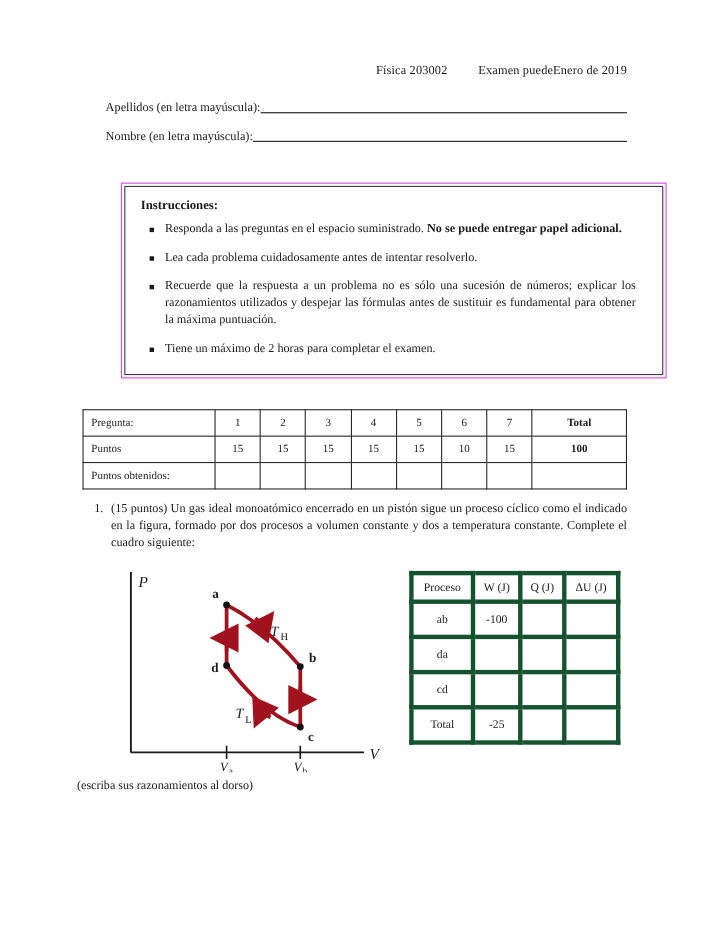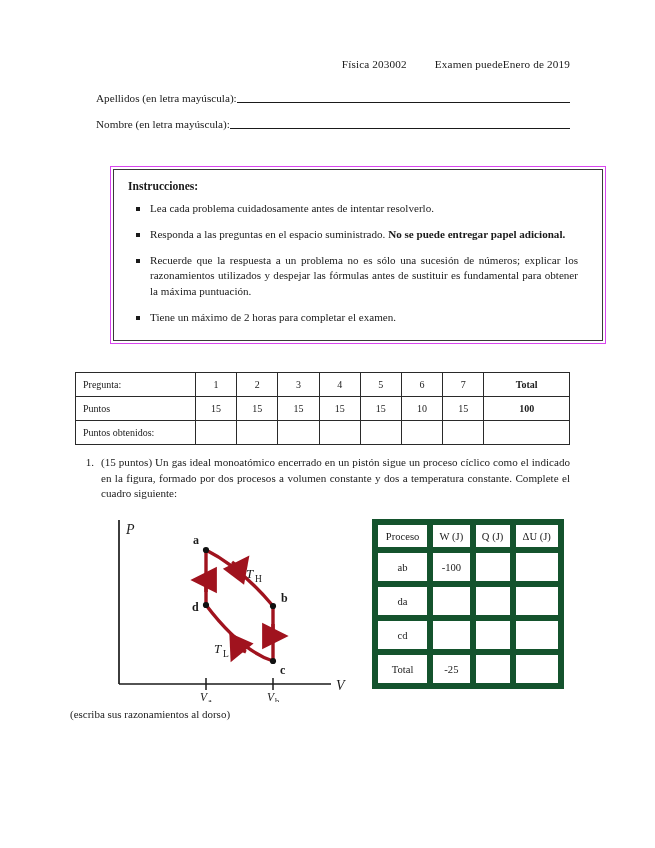--- a/index.html
+++ b/index.html
@@ -154,21 +154,21 @@
   
   table.proc {
     position: absolute;
     left: 372px;
     top: 519px;
     width: 192px;
     border-collapse: collapse;
     font-size: 10.6px;
   }
   table.proc th, table.proc td {
-    border: 6px solid #14532d;
+    border: 4px solid #14532d;
     text-align: center;
     vertical-align: middle;
     height: 28px;
     font-weight: normal;
     padding: 0 2px;
   }
   table.proc th { height: 22px; }
 
   
   .footnote {
@@ -198,24 +198,24 @@
       <span class="lbl">Nombre (en letra mayúscula):</span>
       <span class="rule"></span>
     </div>
   </div>
 
   <div class="instr-outer">
     <div class="instr-inner">
       <div class="instr-title">Instrucciones:</div>
       <ul class="instr-list">
         <li>
-          <span>Lea cada problema cuidadosamente antes de intentar resolverlo.</span>
+          <span>Responda a las preguntas en el espacio suministrado. </span><span class="b">No se puede entregar papel adicional.</span>
         </li>
         <li>
-          <span>Responda a las preguntas en el espacio suministrado. </span><span class="b">No se puede entregar papel adicional.</span>
+          <span>Lea cada problema cuidadosamente antes de intentar resolverlo.</span>
         </li>
         <li>
           <span>Recuerde que la respuesta a un problema no es sólo una sucesión de números; explicar los razonamientos utilizados y despejar las fórmulas antes de sustituir es fundamental para obtener la máxima puntuación.</span>
         </li>
         <li>
           <span>Tiene un máximo de 2 horas para completar el examen.</span>
         </li>
       </ul>
     </div>
   </div>

